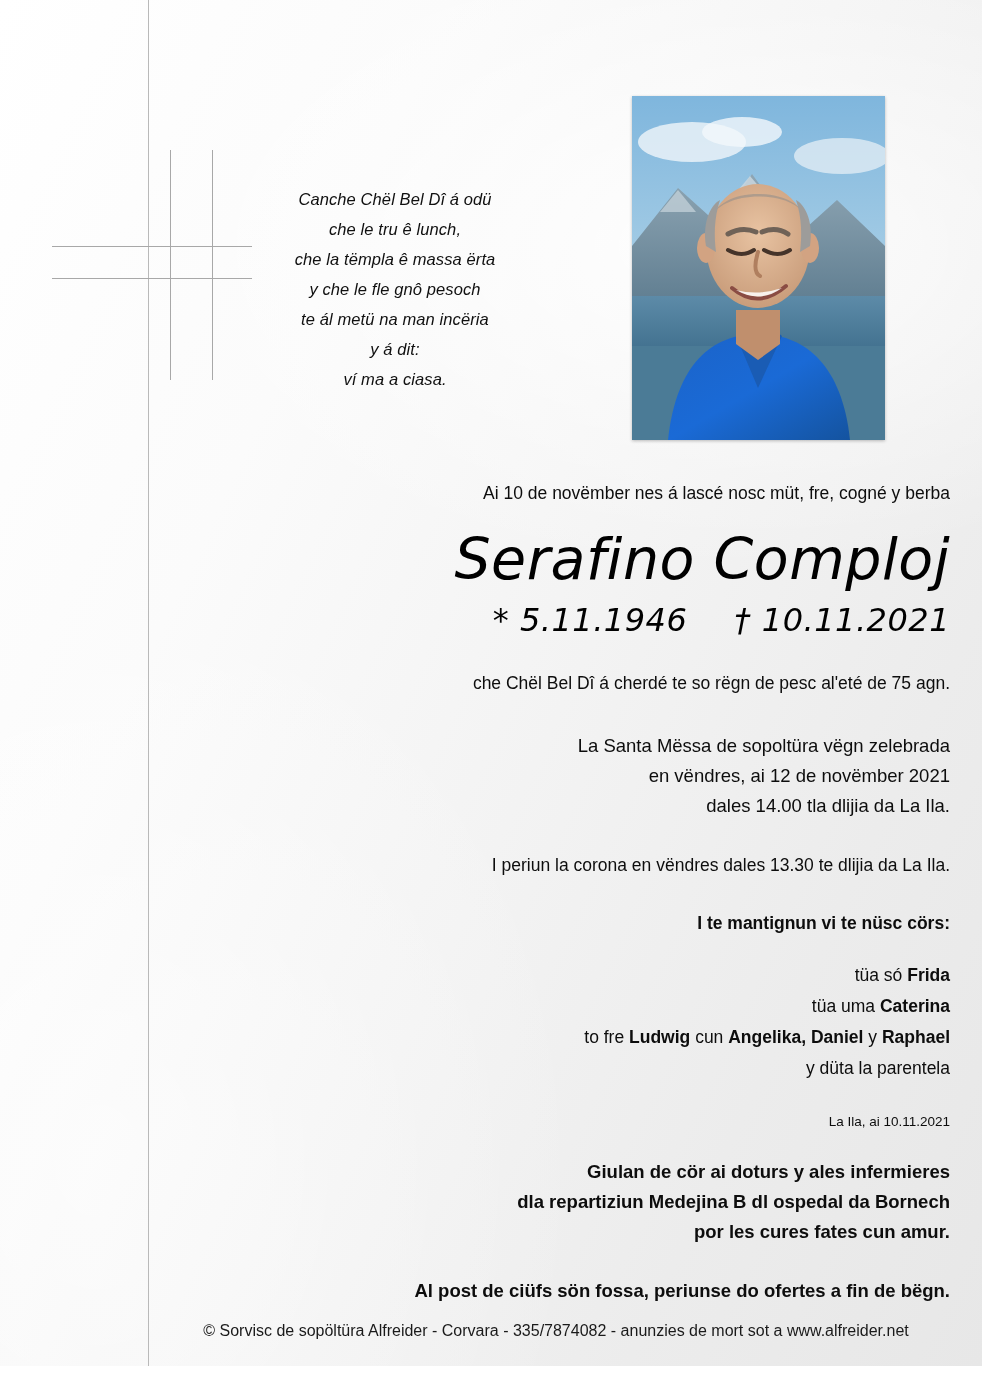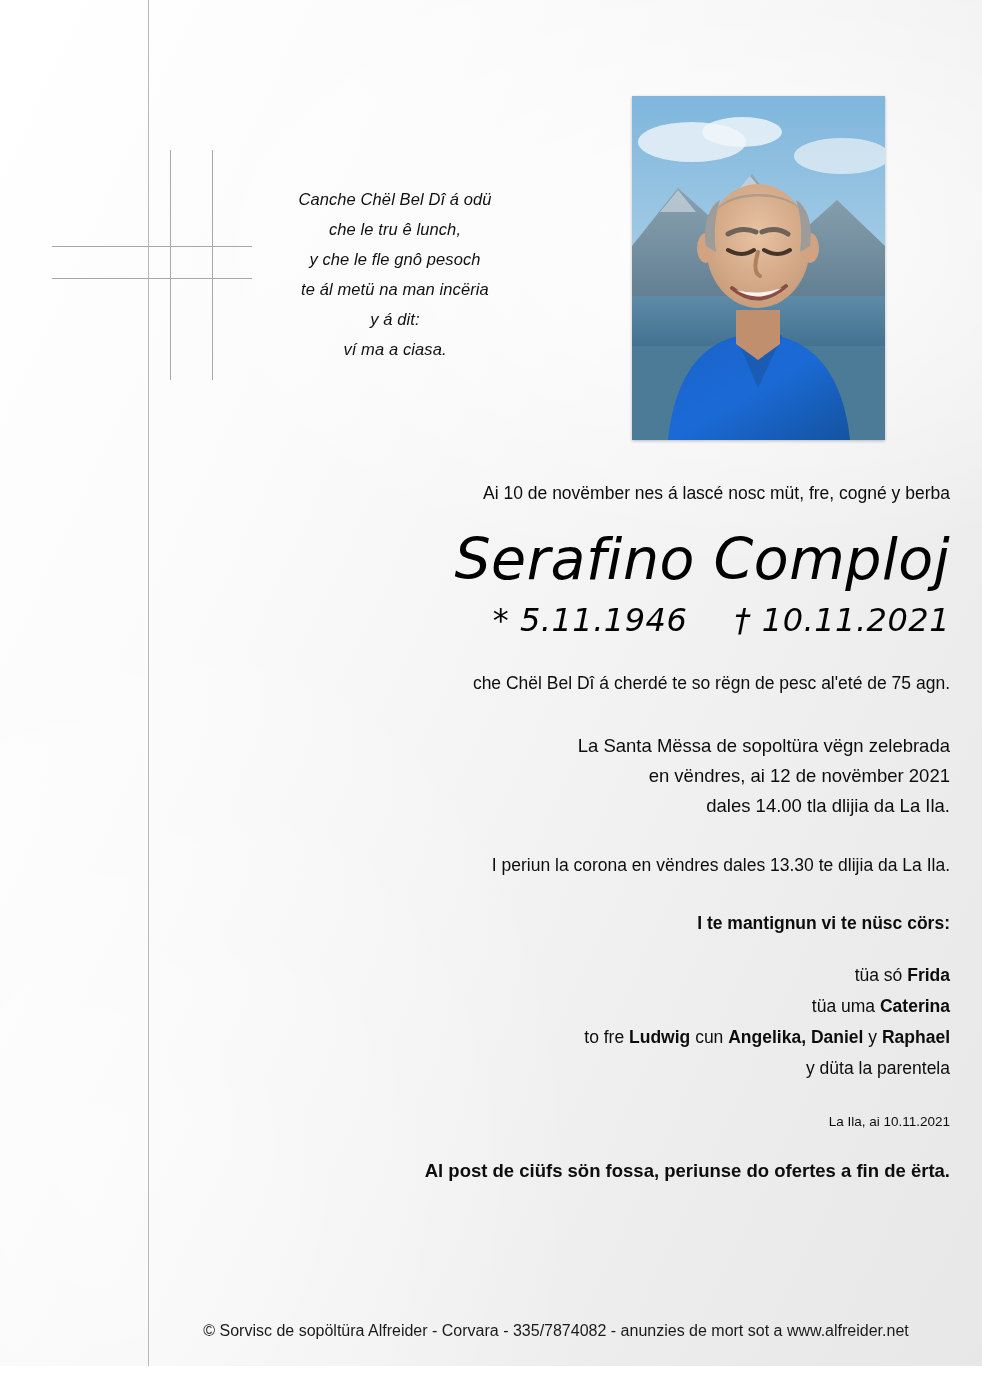--- a/index.html
+++ b/index.html
@@ -286,20 +286,21 @@
       <path d="M126,156 q-6,20 2,24" stroke="#b07f5f" stroke-width="4" fill="none" stroke-linecap="round"></path>
 
       <path d="M100,192 q26,22 54,-2" stroke="#8a4c43" stroke-width="4" fill="none" stroke-linecap="round"></path>
       <path d="M104,194 q24,14 46,-2 q-24,8 -46,2 Z" fill="#ffffff" opacity="0.85"></path>
     </svg>
   </div>
 
   <div class="poem">
     <div>Canche Chël Bel Dî á odü</div>
     <div>che le tru ê lunch,</div>
+    <div>che la tëmpla ê massa ërta</div>
     <div>y che le fle gnô pesoch</div>
     <div>te ál metü na man incëria</div>
     <div>y á dit:</div>
     <div>ví ma a ciasa.</div>
   </div>
 
   <div class="content">
 
     <div class="lead">Ai 10 de novëmber nes á lascé nosc müt, fre, cogné y berba</div>
 
@@ -342,18 +343,23 @@
         <span>y</span>
         <b>Raphael</b>
       </div>
       <div>
         <span>y düta la parentela</span>
       </div>
     </div>
 
     <div class="place-date">La Ila, ai 10.11.2021</div>
 
-
-    <div class="donation">Al post de ciüfs sön fossa, periunse do ofertes a fin de ërta.</div>
+    <div class="thanks">
+      <div>Giulan de cör ai doturs y ales infermieres</div>
+      <div>dla repartiziun Medejina B dl ospedal da Bornech</div>
+      <div>por les cures fates cun amur.</div>
+    </div>
+
+    <div class="donation">Al post de ciüfs sön fossa, periunse do ofertes a fin de bëgn.</div>
   </div>
 
   <div class="footer">© Sorvisc de sopöltüra Alfreider - Corvara - 335/7874082 - anunzies de mort sot a www.alfreider.net</div>
 </div>
 
 </body></html>

